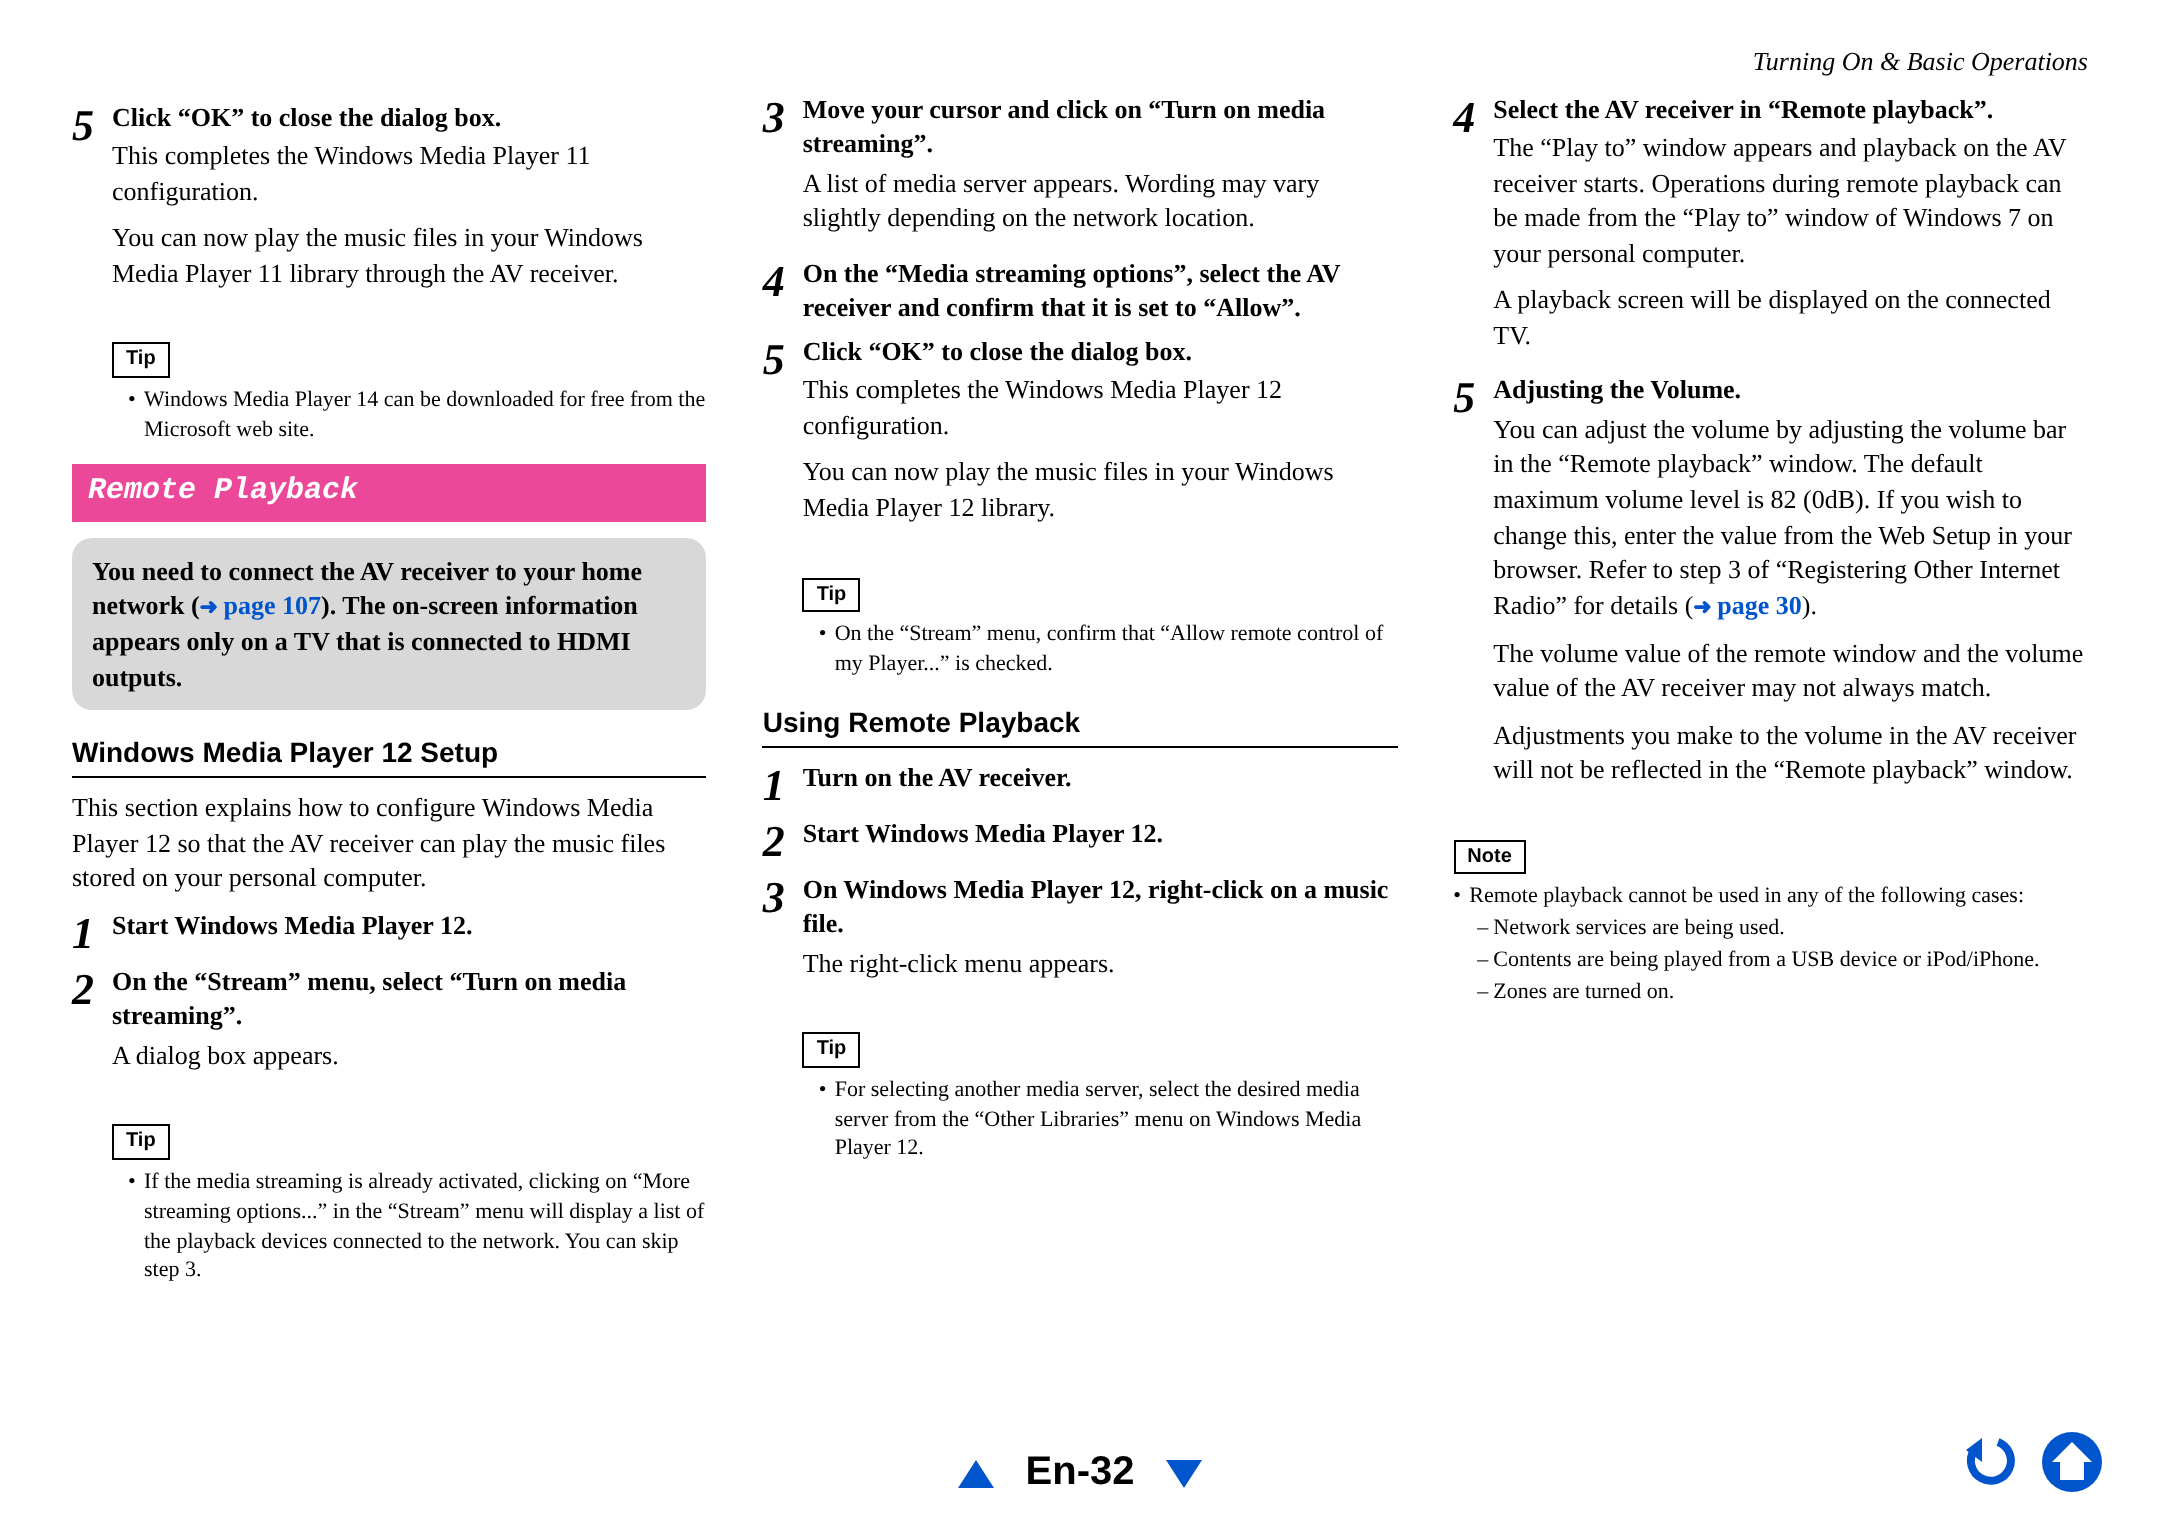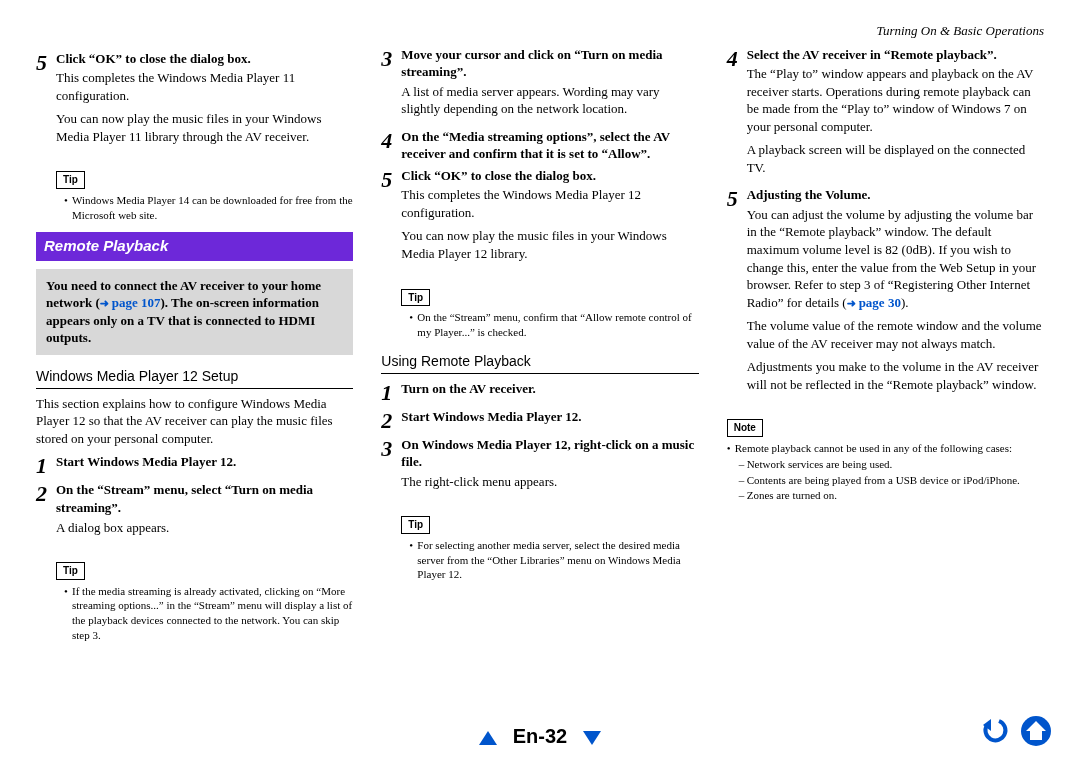--- a/index.html
+++ b/index.html
@@ -64,42 +64,43 @@
     font-size: 11px;
     margin: 2px 0 8px 0;
     padding-left: 8px;
   }
   .small-list .li {
     display: flex;
     margin: 1px 0;
   }
   .small-list .bullet { width: 8px; flex-shrink:0; }
   .section-bar {
-    background: #6d28d9;
+    background: #ec4899;
     color: #fff;
-    font-family: Liberation Sans, sans-serif;
+    font-family: Liberation Mono, monospace;
     font-style: italic;
     font-weight: bold;
     font-size: 15px;
     padding: 4px 8px;
     margin: 10px 0 8px 0;
     break-inside: avoid;
   }
   .callout {
     background: #d8d8d8;
     padding: 8px 10px;
     margin: 0 0 10px 0;
     font-weight: bold;
     font-family: "Times New Roman", serif;
+    border-radius: 10px;
   }
   .link { color: #0055cc; font-weight: bold; }
   .link-arrow::before { content: "➜ "; color:#0055cc; font-weight:bold; font-size:11px; }
   .subheading {
     font-family: Arial, sans-serif;
-    font-weight: normal;
+    font-weight: bold;
     font-size: 14px;
     border-bottom: 1px solid #000;
     padding-bottom: 2px;
     margin: 12px 0 6px 0;
     break-after: avoid;
   }
   p { margin: 2px 0 6px 0; }
   .indent { margin-left: 20px; }
   .footer {
     position: absolute;

